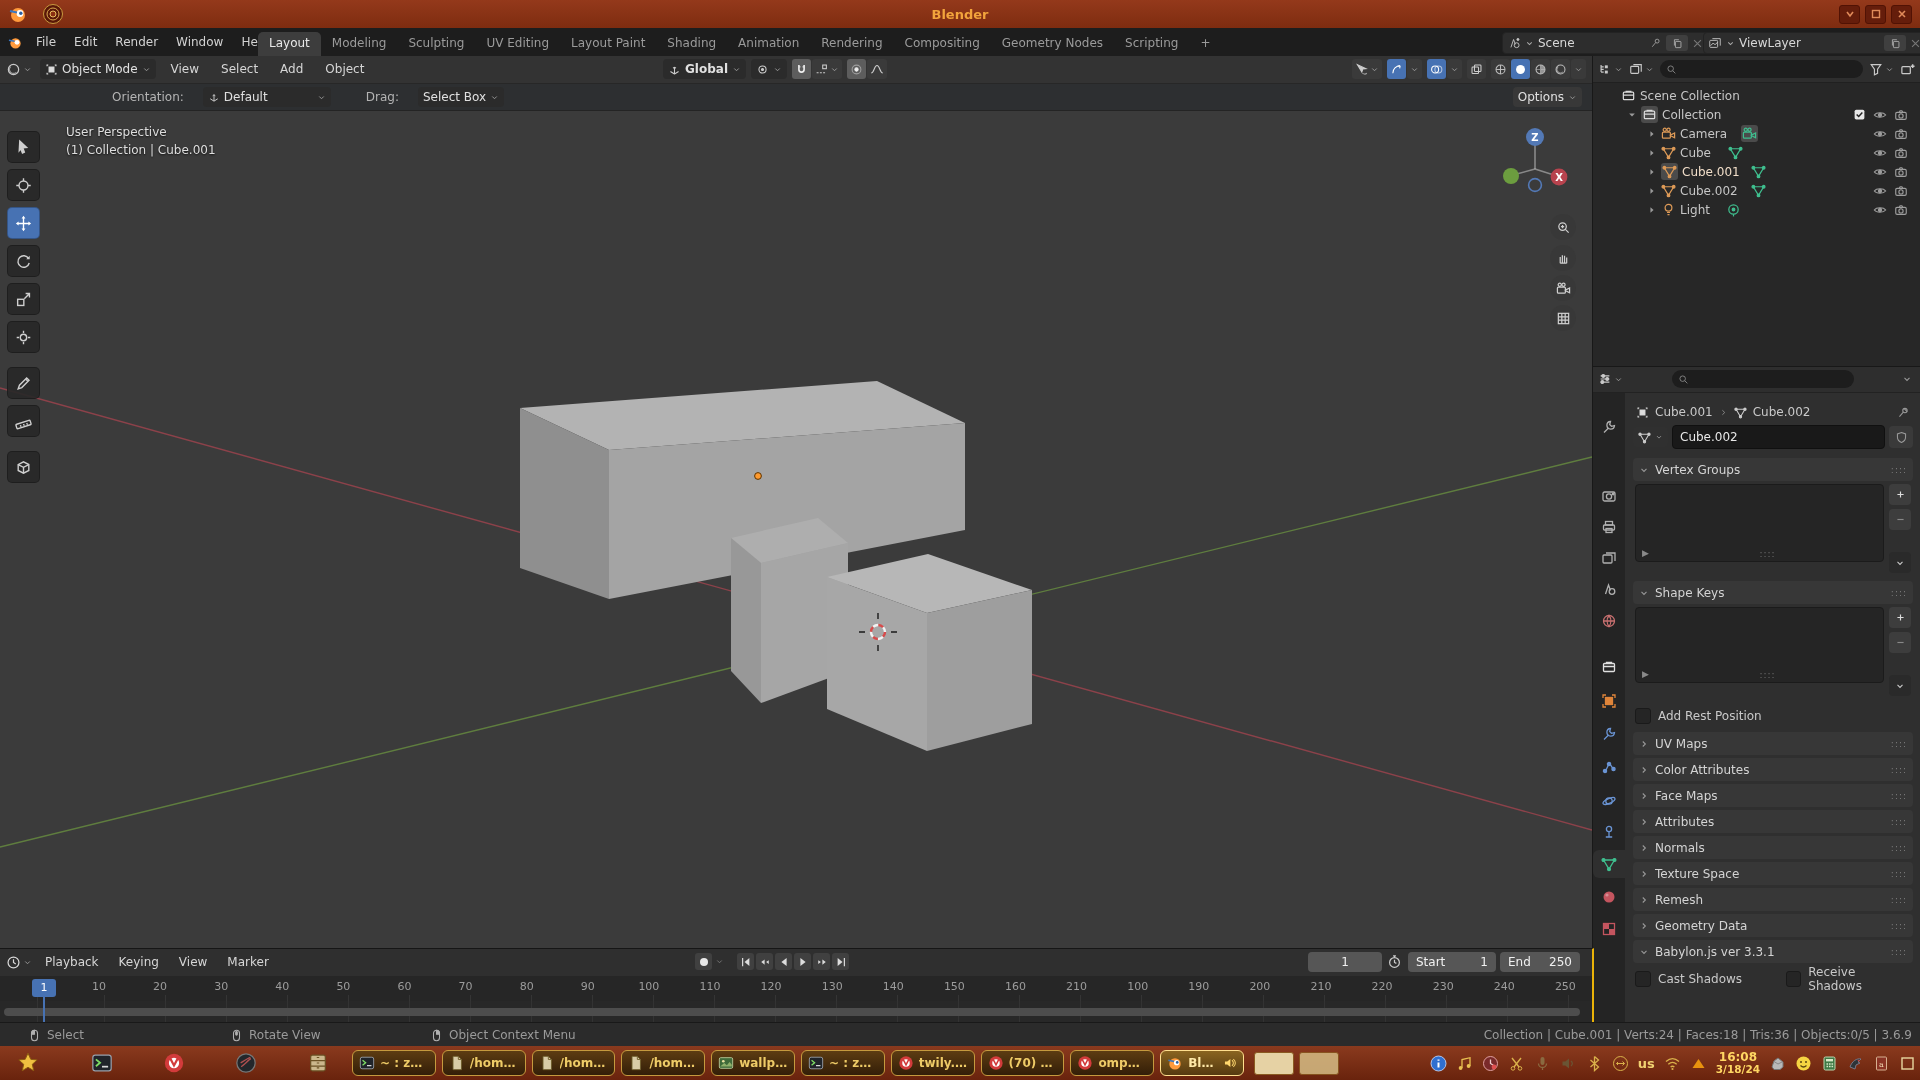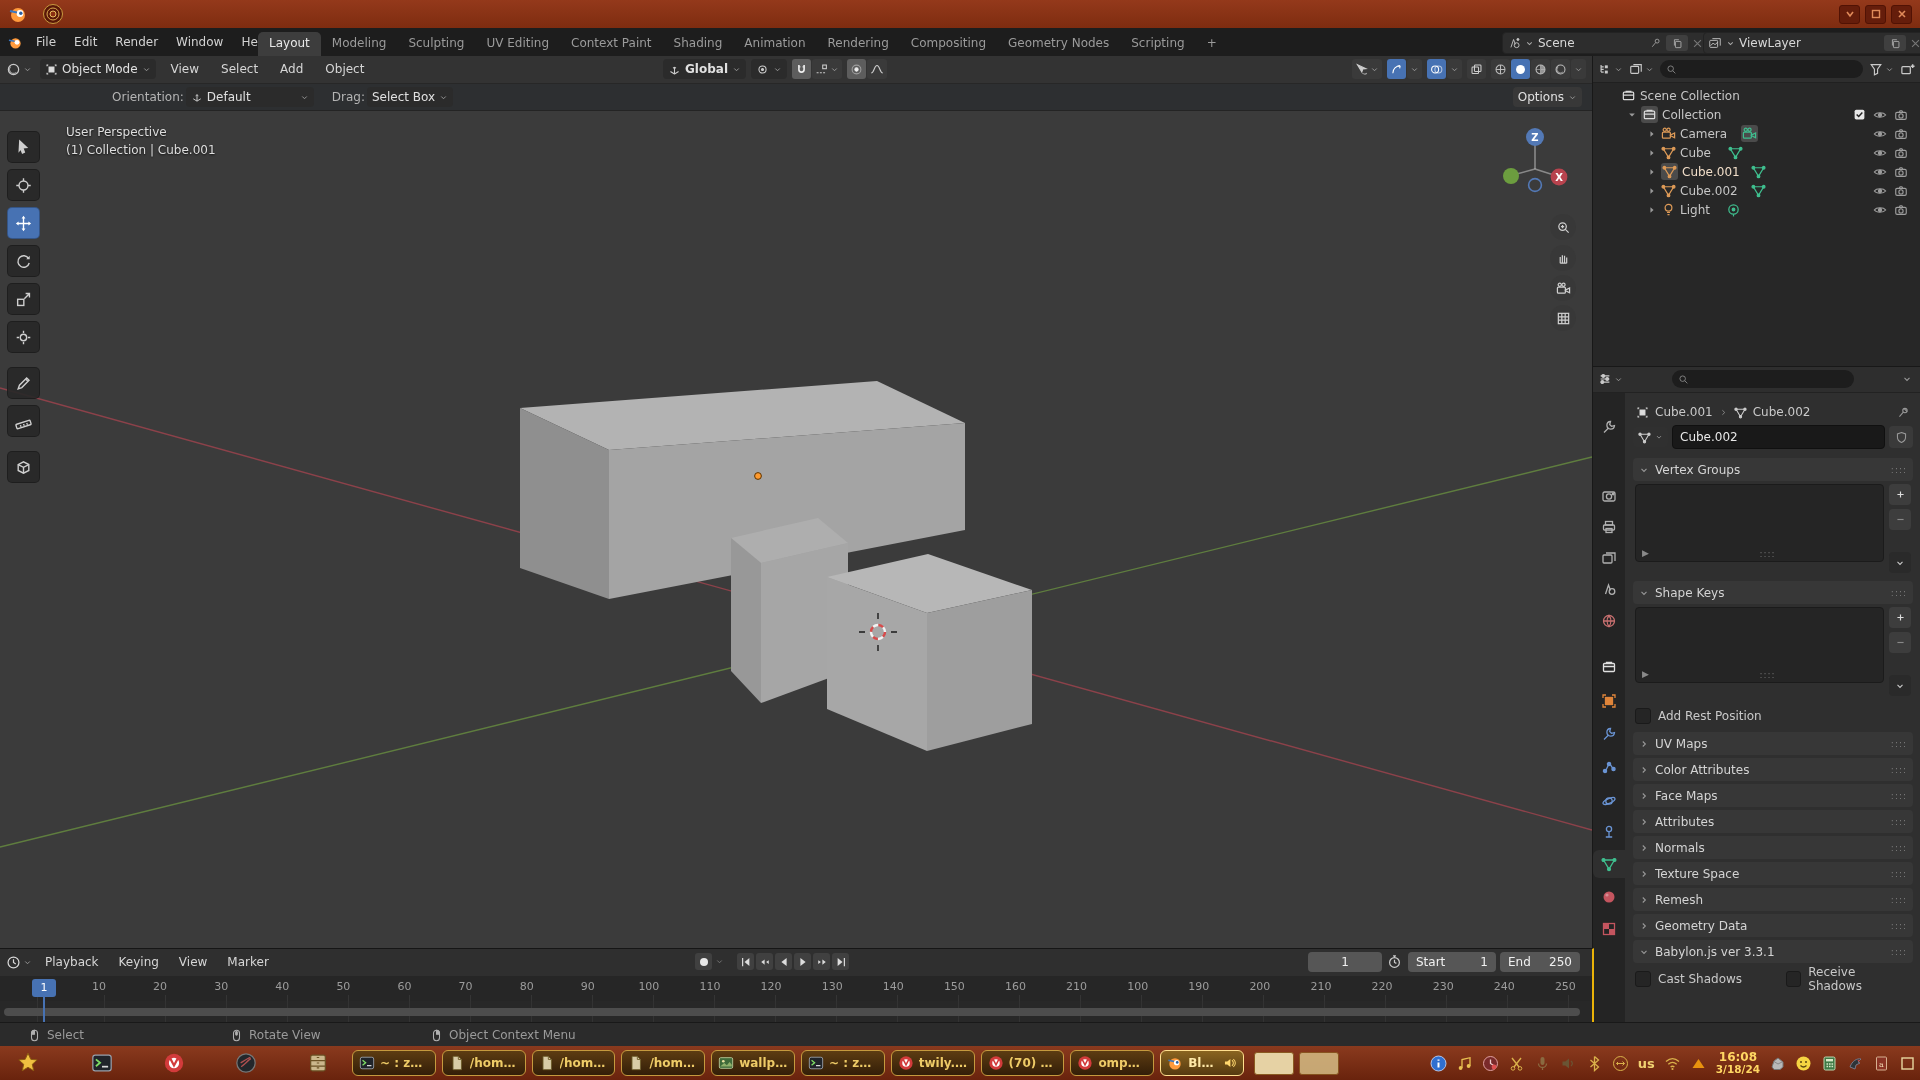--- a/index.html
+++ b/index.html
@@ -134,20 +134,21 @@
           <path d="M2 7l7 1.5" stroke="#3a78c4" stroke-width="2" fill="none"></path>
         </svg>
     </span>
     <span class="ic" style="width:22px;height:22px;margin-left:14px">
       <svg viewBox="0 0 22 22">
           <circle cx="11" cy="11" r="9.5" fill="#5a1808" stroke="#c89b3f"></circle>
           <circle cx="11" cy="11" r="6" fill="none" stroke="#d8a850"></circle>
           <circle cx="11" cy="11" r="3" fill="#8a2f12" stroke="#e8c060"></circle>
         </svg>
     </span>
+    <span class="title">Blender</span>
     <span style="margin-left:auto;margin-right:8px;display:flex">
       <span class="winbtn">
           <svg width="10" height="10" viewBox="0 0 10 10">
             <path d="M2 3l3 4 3-4" stroke="#e08a5a" fill="none" stroke-width="1.6"></path>
           </svg>
         </span>
       <span class="winbtn">
           <svg width="10" height="10" viewBox="0 0 10 10">
             <rect x="1.5" y="1.5" width="7" height="7" fill="none" stroke="#e08a5a" stroke-width="1.4"></rect>
           </svg>
@@ -173,21 +174,21 @@
         <div class="menu-item">Edit</div>
         <div class="menu-item">Render</div>
         <div class="menu-item">Window</div>
         <div class="menu-item">Help</div>
       </div>
     <div id="tabs">
         <div class="tab active">Layout</div>
         <div class="tab">Modeling</div>
         <div class="tab">Sculpting</div>
         <div class="tab">UV Editing</div>
-        <div class="tab">Context Paint</div>
+        <div class="tab">Layout Paint</div>
         <div class="tab">Shading</div>
         <div class="tab">Animation</div>
         <div class="tab">Rendering</div>
         <div class="tab">Compositing</div>
         <div class="tab">Geometry Nodes</div>
         <div class="tab">Scripting</div>
         <div class="tab">+</div>
       </div>
     <div class="idwidget" style="left:1502px;width:196px">
       <span class="ic" style="width:14px;height:14px">
@@ -445,21 +446,21 @@
               <span class="ic" style="width: 9px; height: 9px; color: rgb(153, 153, 153);">
                 <svg viewBox="0 0 16 16" fill="none" stroke="currentColor" stroke-width="1.3">
                   <path d="M4 6.2l4 4 4-4" stroke-width="1.7"></path>
                 </svg>
               </span>
             </span>
           </span>
         </div>
       </div>
     <div id="vp-tools">
-        <div class="flex" style="position: absolute; left: 112px; top: 3px; gap: 2px;">
+        <div class="flex" style="position: absolute; left: 112px; top: 3px; gap: 19px;">
           <span style="color: rgb(180, 180, 180);">Orientation:</span>
           <span class="wbtn" style="width: 118px;">
             <span class="ic" style="width: 12px; height: 12px; color: rgb(204, 204, 204);">
               <svg viewBox="0 0 16 16" fill="none" stroke="currentColor" stroke-width="1.3">
                 <path d="M8 13.5V5M8 13.5L3 10.4M8 13.5l5-3.1M8 5l-1.8 1.4M8 5l1.8 1.4"></path>
               </svg>
             </span>
             <span style="flex: 1 1 0%;">Default</span>
             <span class="ic" style="width: 9px; height: 9px; color: rgb(153, 153, 153);">
               <svg viewBox="0 0 16 16" fill="none" stroke="currentColor" stroke-width="1.3">
@@ -1443,20 +1444,21 @@
         <div class="rlabel" style="left: 1504.29px;">240</div>
         <div class="rlabel" style="left: 1565.39px;">250</div>
       </div>
     <div id="tl-tracks"></div>
     <div id="tl-scroll"></div>
     <div id="playhead"></div>
   </div>
 
   <div id="statusbar">
     <div id="status-items"></div>
+    <div id="status-right">Collection | Cube.001 | Verts:24 | Faces:18 | Tris:36 | Objects:0/5 | 3.6.9</div>
   <div class="sitem" style="left: 28px;">
         <span class="ic" style="width: 13px; height: 15px; color: rgb(176, 176, 176);">
           <svg viewBox="0 0 16 16" fill="none" stroke="currentColor" stroke-width="1.3">
             <rect x="4.3" y="1.5" width="7.4" height="13" rx="3.7"></rect>
             <path d="M4.3 6.5V5.2A3.7 3.7 0 0 1 8 1.5v5z" fill="currentColor"></path>
           </svg>
         </span>
         <span>Select</span>
       </div>
       <div class="sitem" style="left: 230px;">

